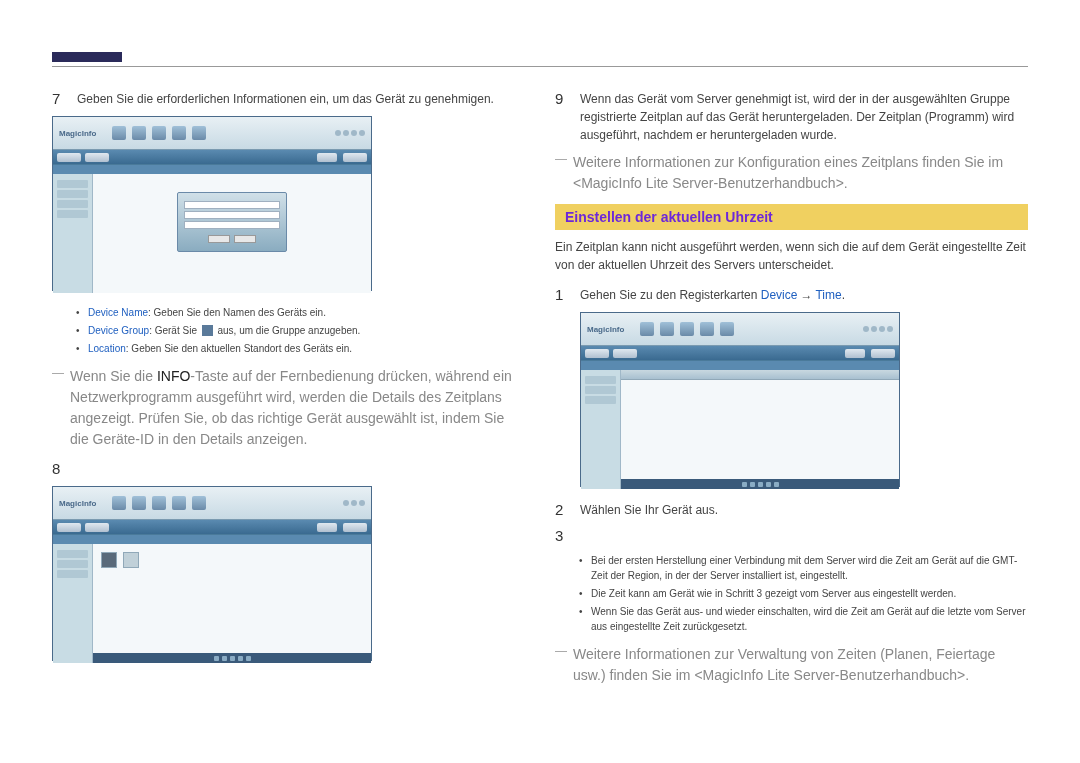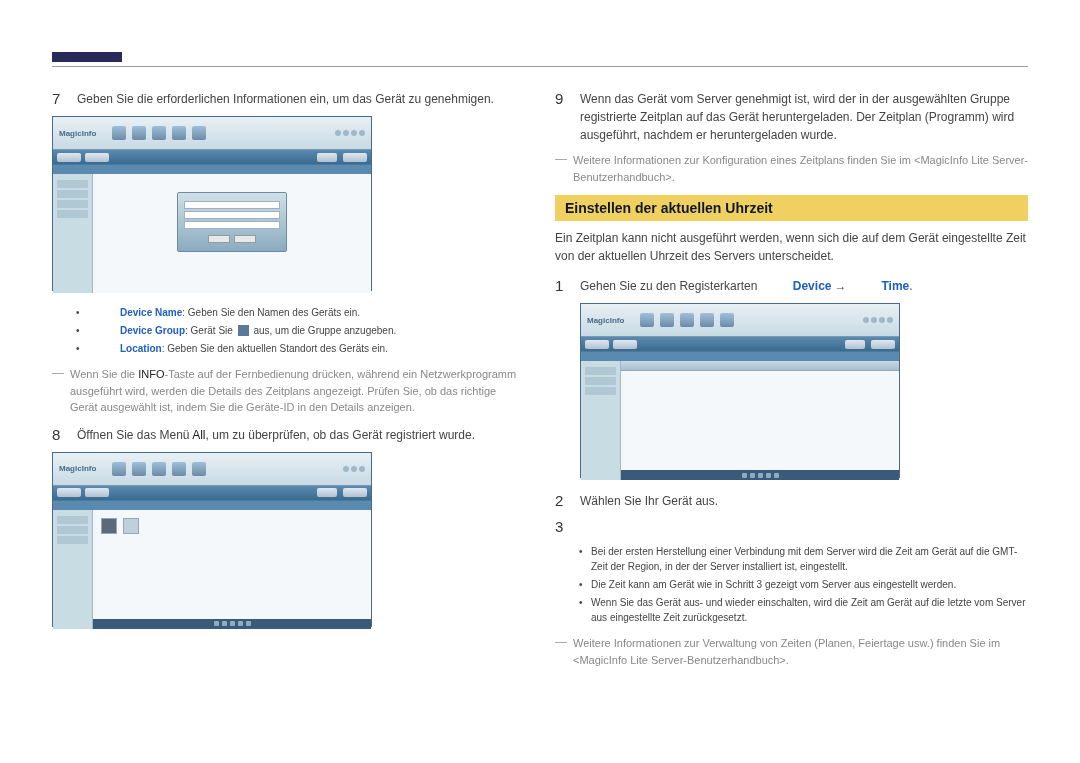--- a/index.html
+++ b/index.html
@@ -209,50 +209,50 @@
     margin: 3px 0;
     font-size: 10px;
     line-height: 1.5;
     color: #444;
   }
   .bullet-dot {
     width: 6px;
     flex-shrink: 0;
   }
   .bullet-text { flex: 1; }
-  .bold-blue { color: #2060c0; font-weight: bold; margin-left: 32px; }
+  .bold-blue { color: #2060c0; font-weight: normal; }
   .bold-dark { color: #222; font-weight: normal; }
   .mini-icon {
     display: inline-block;
     width: 11px;
     height: 11px;
     background: #5a7a9a;
     vertical-align: middle;
     margin: 0 2px;
     position: relative;
     top: -1px;
   }
   .note-row {
     display: flex;
     gap: 6px;
     margin: 5px 0 10px 0;
-    font-size: 11px;
+    font-size: 14px;
     line-height: 1.5;
     color: #888;
   }
   .note-dash {
     width: 12px;
     flex-shrink: 0;
     border-top: 1px solid #aaa;
     margin-top: 7px;
   }
   .note-text { flex: 1; }
   .section-heading {
     background: #f0d060;
-    color: #0f172a;
+    color: #6d28d9;
     font-size: 14px;
     font-weight: bold;
     padding: 5px 10px;
     margin: 10px 0 8px 0;
   }
   .intro-text {
     font-size: 12px;
     line-height: 1.5;
     color: #444;
     margin-bottom: 12px;
@@ -342,23 +342,20 @@
 
     <div class="note-row">
       <div class="note-dash"></div>
       <div class="note-text">
         <span>Wenn Sie die </span><span class="bold-dark">INFO</span><span>-Taste auf der Fernbedienung drücken, während ein Netzwerkprogramm ausgeführt wird, werden die Details des Zeitplans angezeigt. Prüfen Sie, ob das richtige Gerät ausgewählt ist, indem Sie die Geräte-ID in den Details anzeigen.</span>
       </div>
     </div>
 
     <div class="step-row">
       <div class="step-num">8</div>
-      <div class="step-text">
-        <span>Öffnen Sie das Menü </span><span class="bold-dark">All</span><span>, um zu überprüfen, ob das Gerät registriert wurde.</span>
-      </div>
     </div>
 
     <div class="screenshot shot2">
       <div class="shot-top">
         <span class="shot-logo">MagicInfo</span>
         <div class="shot-icons">
           <div class="shot-icon"></div>
           <div class="shot-icon"></div>
           <div class="shot-icon"></div>
           <div class="shot-icon"></div>

